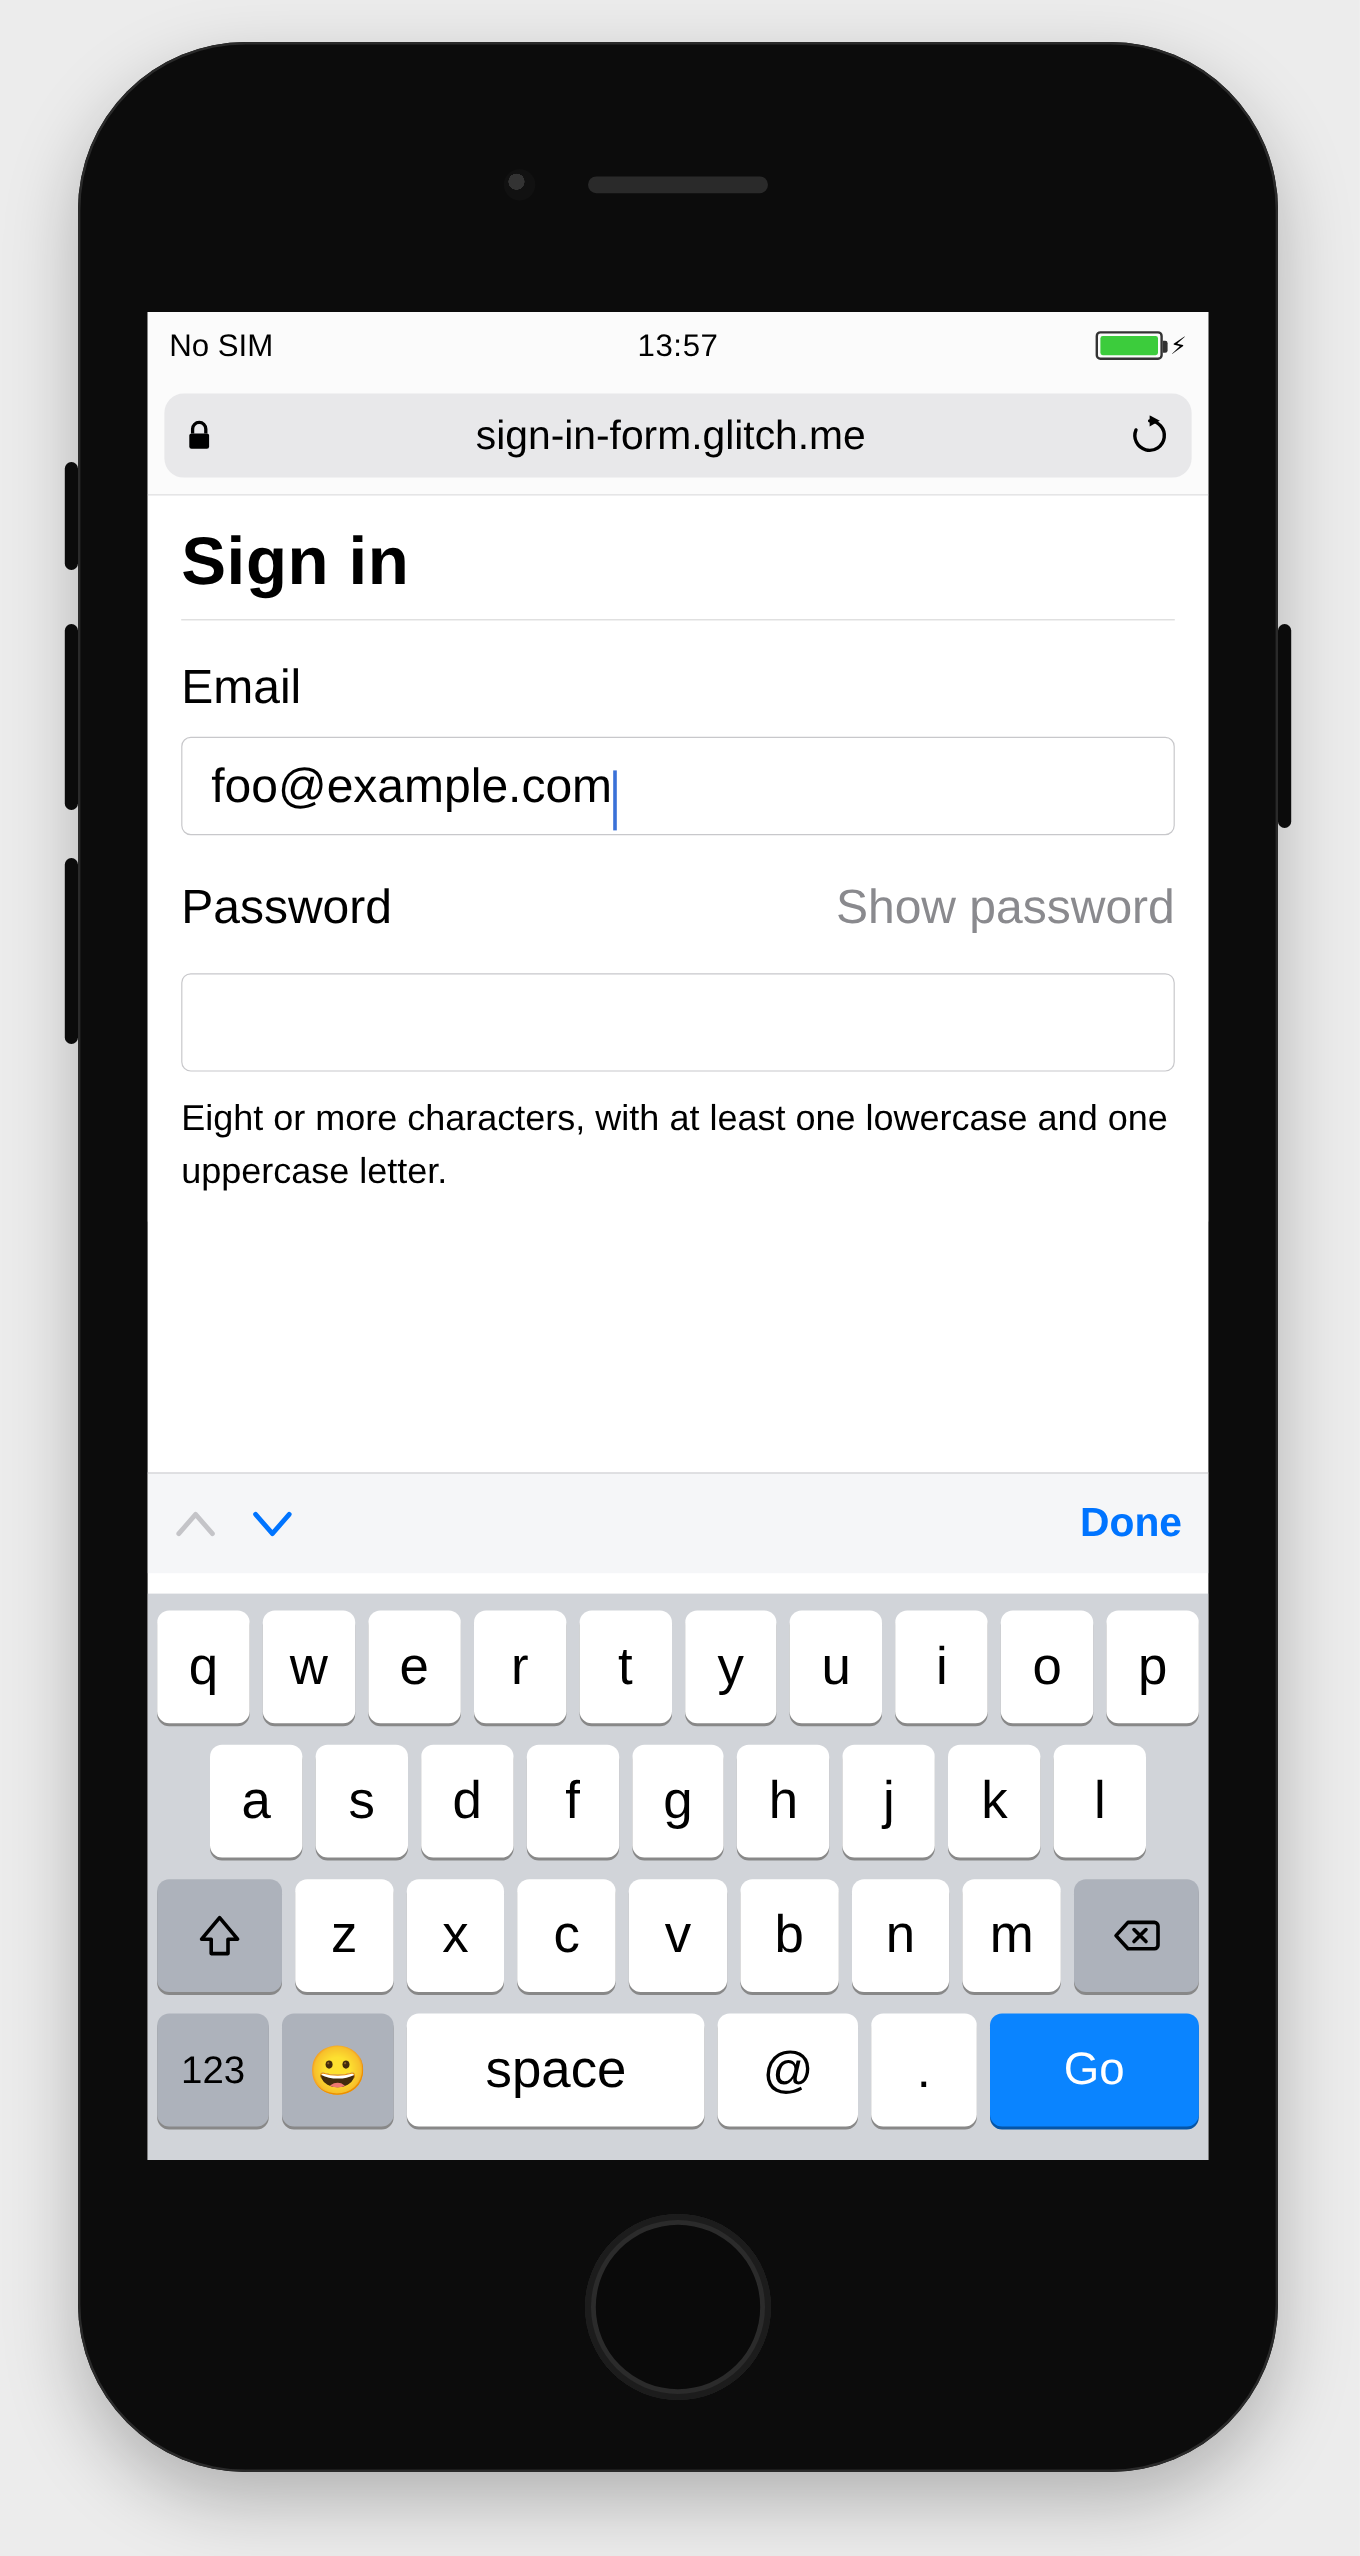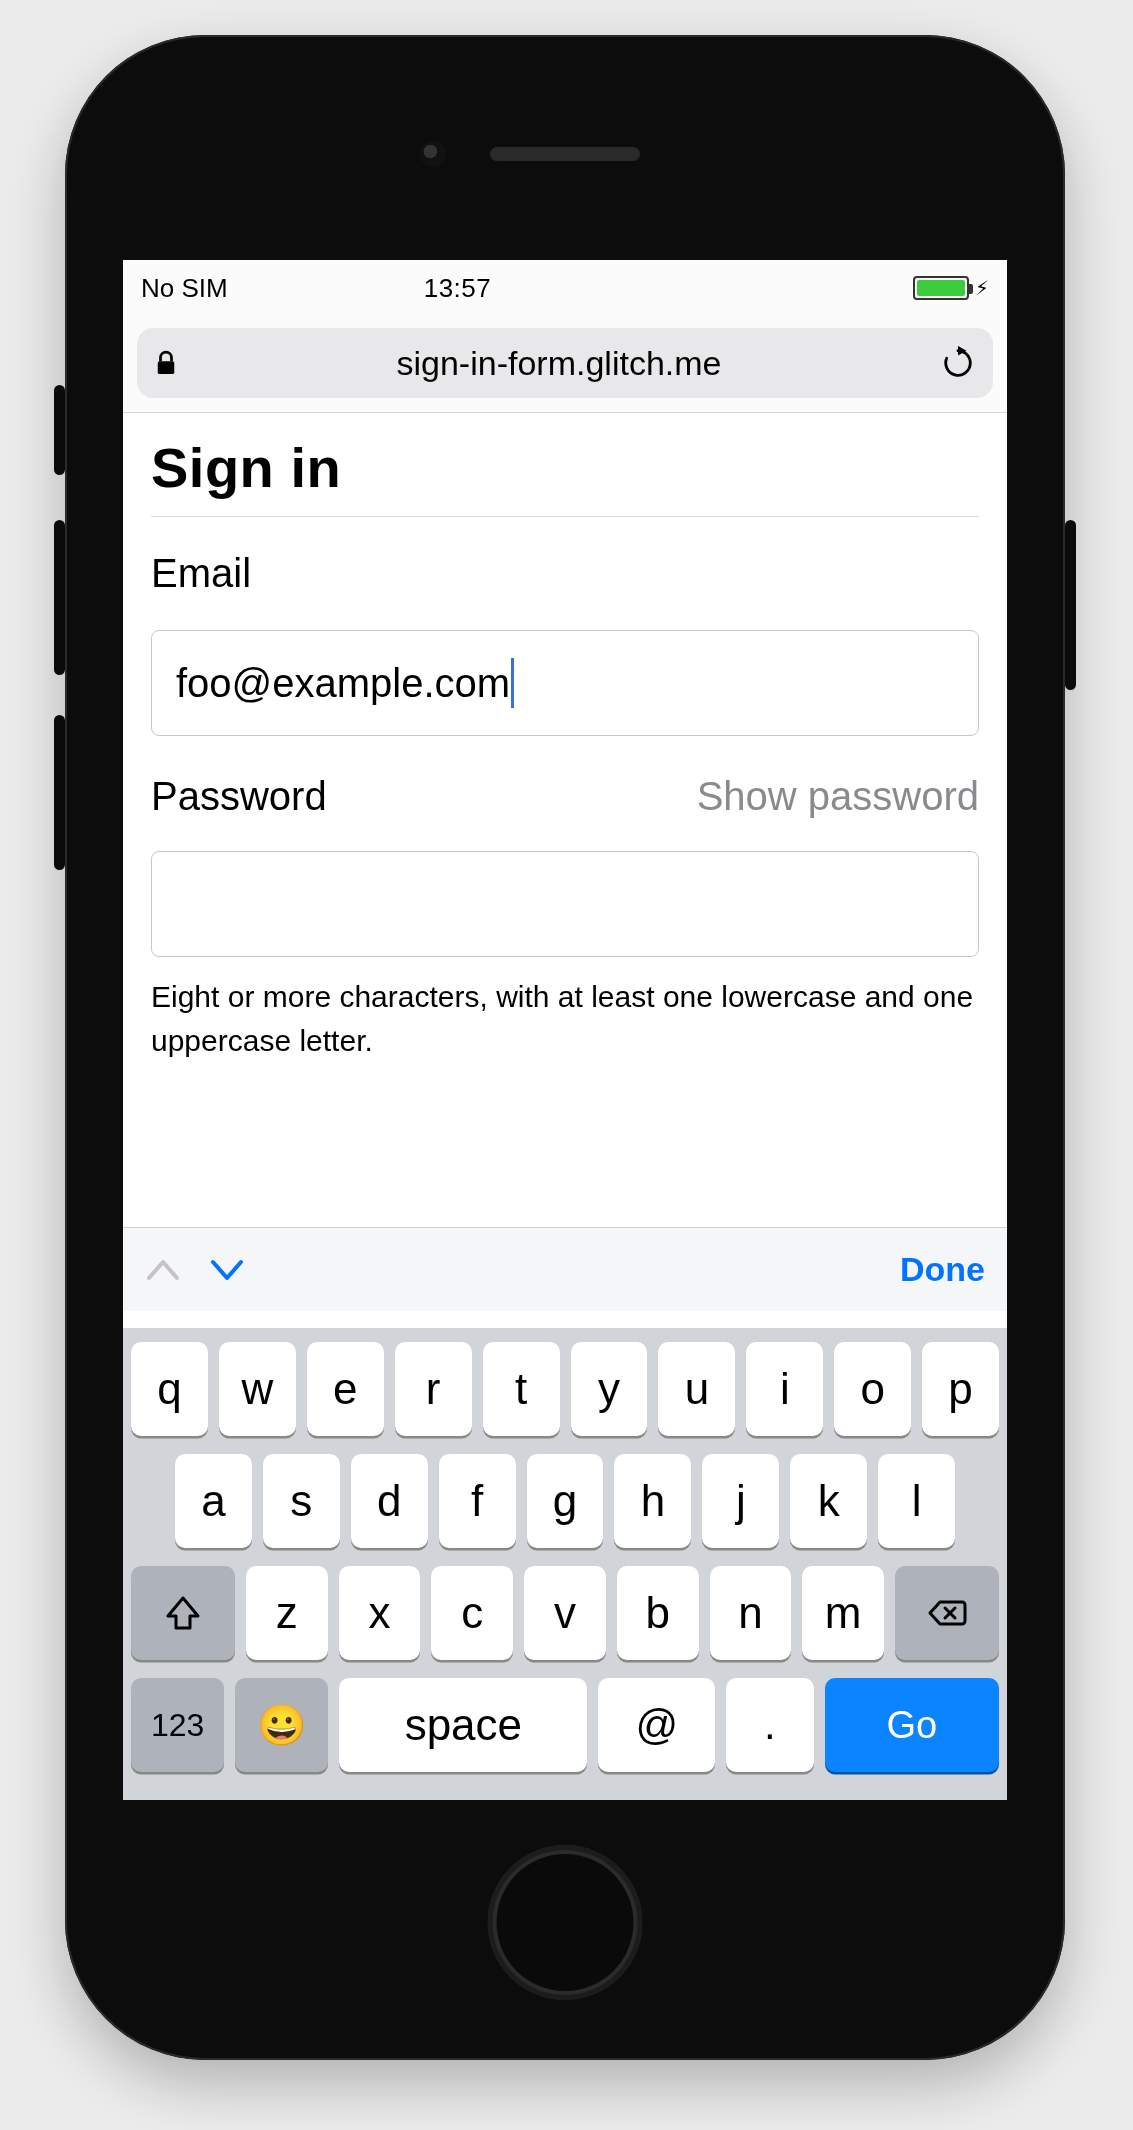--- a/index.html
+++ b/index.html
@@ -71,21 +71,21 @@
   .status-bar {
     display: flex;
     align-items: center;
     height: 56px;
     padding: 0 18px;
     font-size: 26px;
     color: #000;
     background: #fbfbfb;
   }
   .status-left { flex: 1; display: flex; align-items: flex-end; }
-  .status-center { flex: 1; text-align: left; font-weight: 500; letter-spacing: .5px; }
+  .status-center { flex: 1; text-align: center; font-weight: 500; letter-spacing: .5px; }
   .status-right { flex: 1; display: flex; justify-content: flex-end; align-items: center; gap: 4px; }
   .battery {
     display: inline-flex; align-items: center;
     width: 56px; height: 24px;
     border: 2px solid #333; border-radius: 4px;
     position: relative; padding: 2px;
   }
   .battery::after {
     content: ""; position: absolute; right: -6px; top: 6px;
     width: 4px; height: 10px; background: #333; border-radius: 0 2px 2px 0;
@@ -125,36 +125,36 @@
     font-size: 56px;
     font-weight: 800;
     letter-spacing: .5px;
     padding-bottom: 16px;
     border-bottom: 1px solid #d9d9d9;
     margin-bottom: 34px;
   }
   .field-label {
     font-size: 40px;
     color: #000;
-    margin-bottom: 34px;
+    margin-bottom: 18px;
   }
   .label-row {
     display: flex; justify-content: space-between; align-items: baseline;
     margin-bottom: 32px;
   }
   .label-row .field-label { margin-bottom: 0; }
   .show-pw {
     font-size: 40px;
     color: #8a8a8e;
     background: none; border: none; padding: 0;
     font-family: inherit;
   }
   .text-input {
     width: 100%;
-    height: 106px;
+    height: 82px;
     border: 1.5px solid #c8c8cb;
     border-radius: 8px;
     font-size: 40px;
     padding: 0 24px;
     color: #000;
     font-family: inherit;
     outline: none;
   }
   .email-wrap {
     position: relative;

